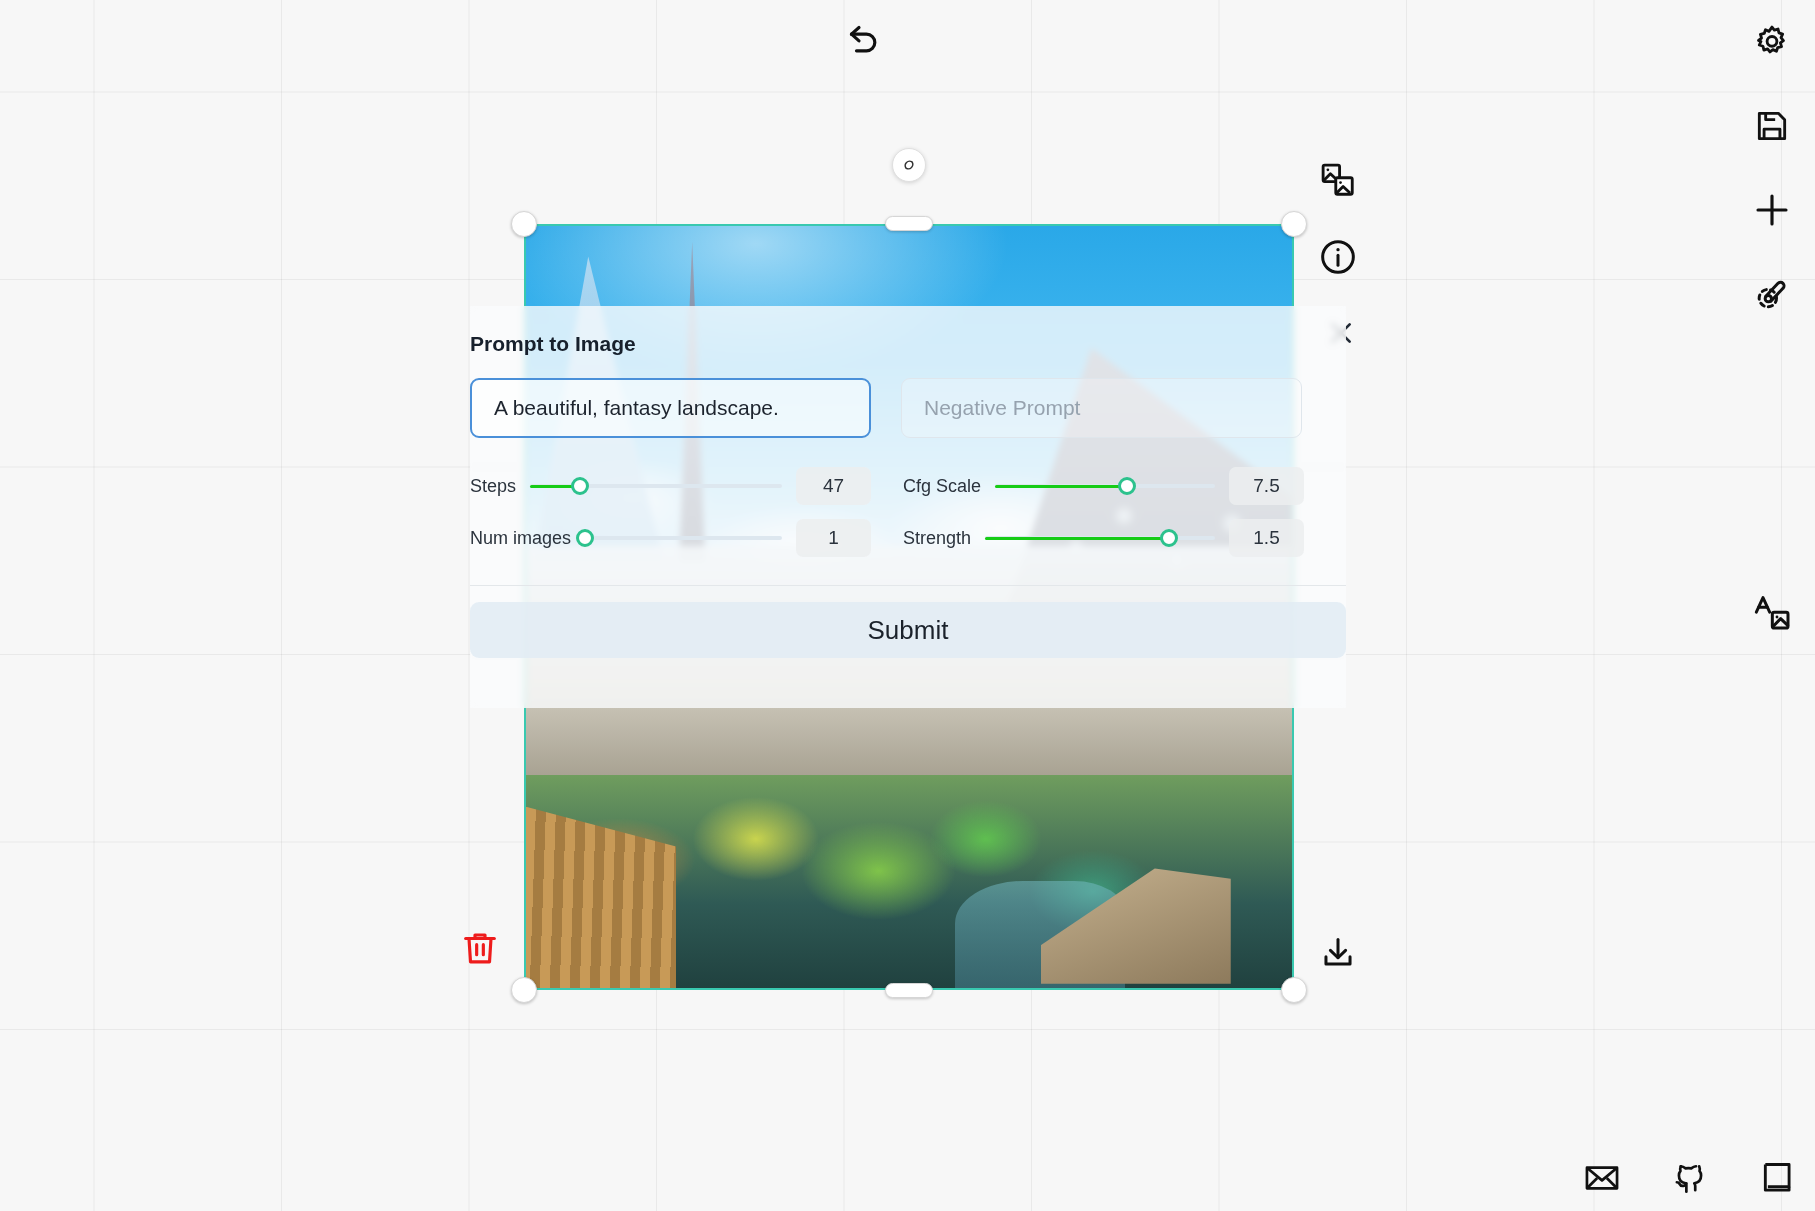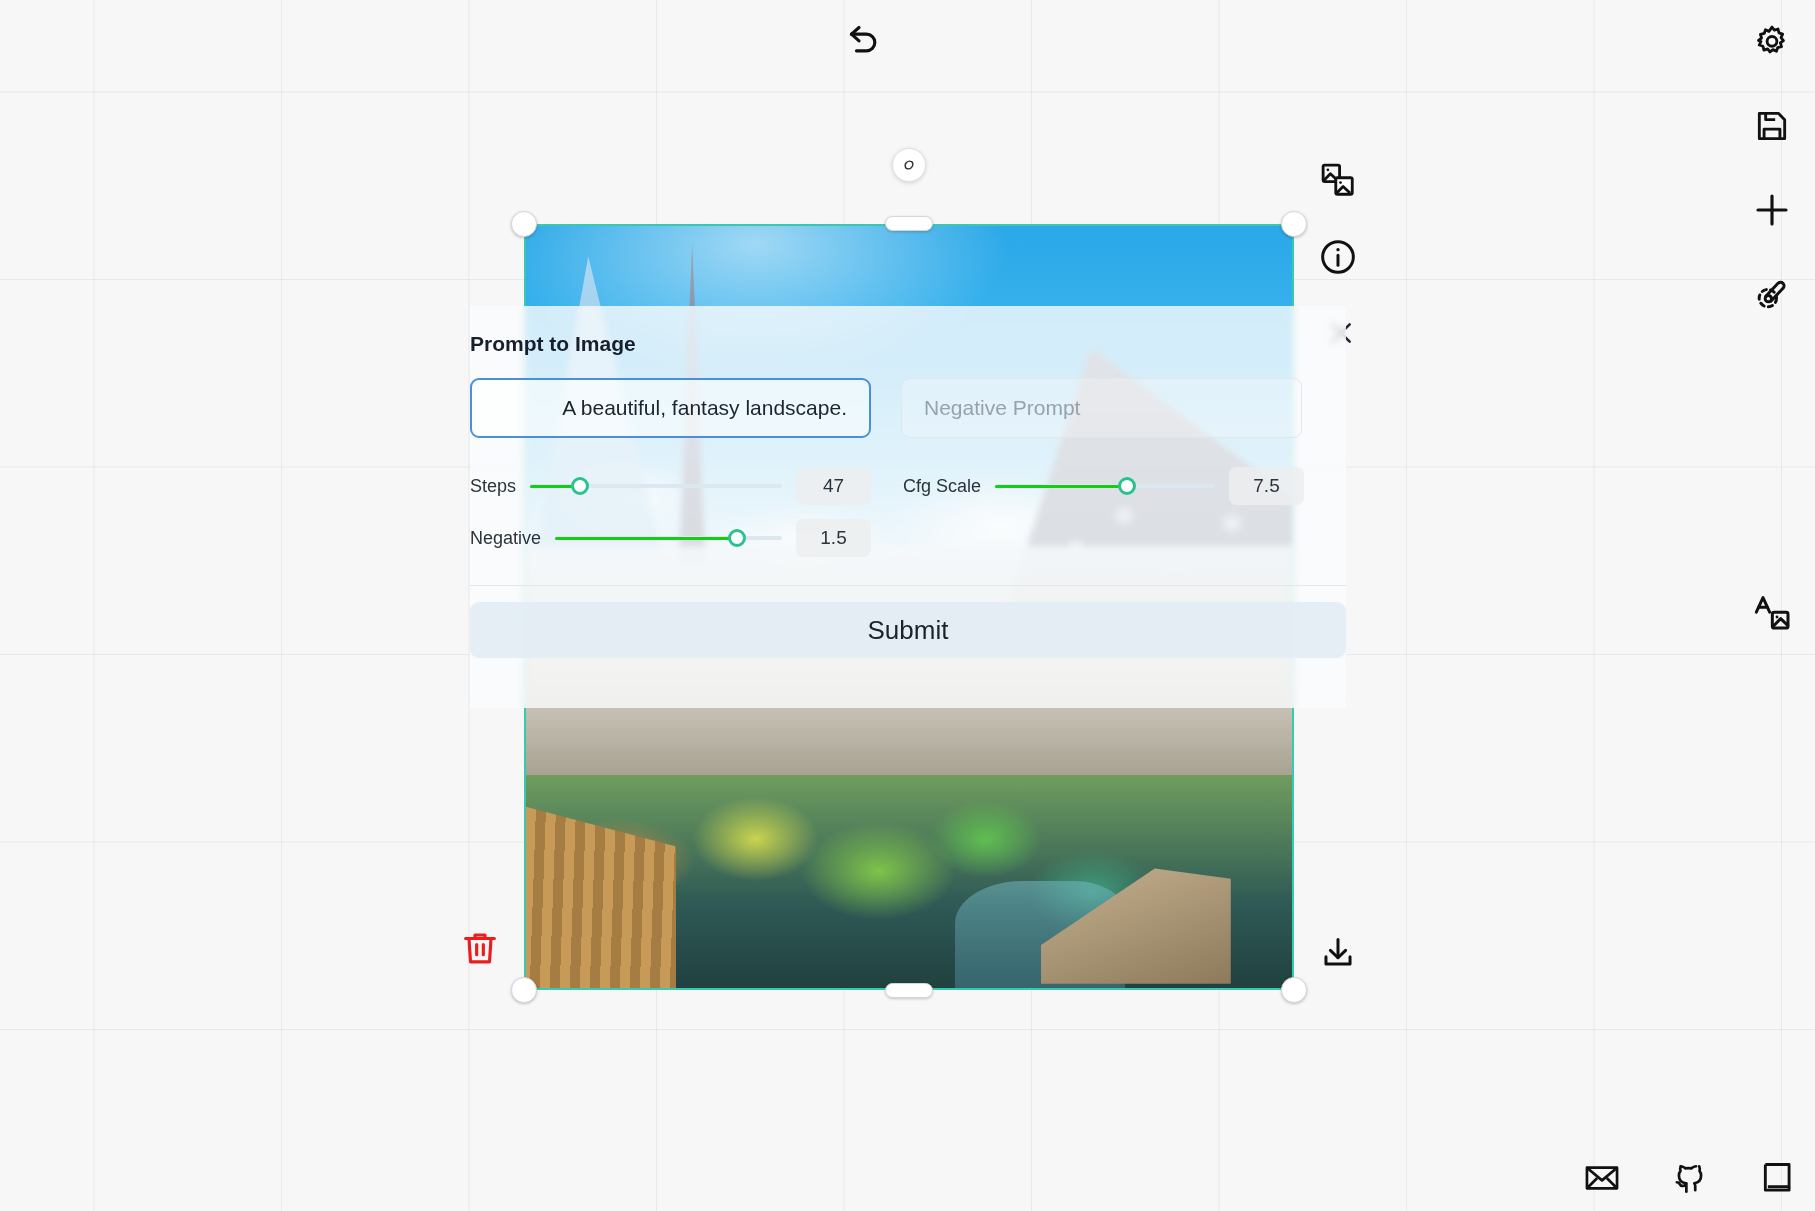--- a/index.html
+++ b/index.html
@@ -201,21 +201,20 @@
     width: 401px; height: 60px;
     border-radius: 9px;
     display: flex; align-items: center;
     padding: 0 22px;
     font-size: 21px;
   }
   .prompt-pos {
     border: 2px solid #4a90d9;
     background: rgba(255,255,255,0.55);
     color: #1d242e;
-    justify-content: flex-end;
   }
   .prompt-neg {
     border: 1px solid #dfe6ec;
     background: rgba(255,255,255,0.25);
     color: #96a2ae;
     align-items: center;
   }
 
   .slider-grid {
     display: grid;
@@ -452,23 +451,32 @@
       <div class="slider-row">
         <span class="slider-label">Cfg Scale</span>
         <div class="slider-track-wrap">
           <div class="slider-track"></div>
           <div class="slider-fill" id="fill1" style="width: 60%; background: rgb(22, 204, 22);"></div>
           <div class="slider-knob" id="knob1" style="left: 60%;"></div>
         </div>
         <div class="slider-value">7.5</div>
       </div>
 
-
       <div class="slider-row">
-        <span class="slider-label">Negative</span>
+        <span class="slider-label">Num images</span>
+        <div class="slider-track-wrap">
+          <div class="slider-track"></div>
+          <div class="slider-fill" id="fill2" style="width: 0%; background: rgb(22, 204, 22);"></div>
+          <div class="slider-knob" id="knob2" style="left: 0%;"></div>
+        </div>
+        <div class="slider-value">1</div>
+      </div>
+
+      <div class="slider-row">
+        <span class="slider-label">Strength</span>
         <div class="slider-track-wrap">
           <div class="slider-track"></div>
           <div class="slider-fill" id="fill3" style="width: 80%; background: rgb(22, 204, 22);"></div>
           <div class="slider-knob" id="knob3" style="left: 80%;"></div>
         </div>
         <div class="slider-value">1.5</div>
       </div>
 
     </div>
 

